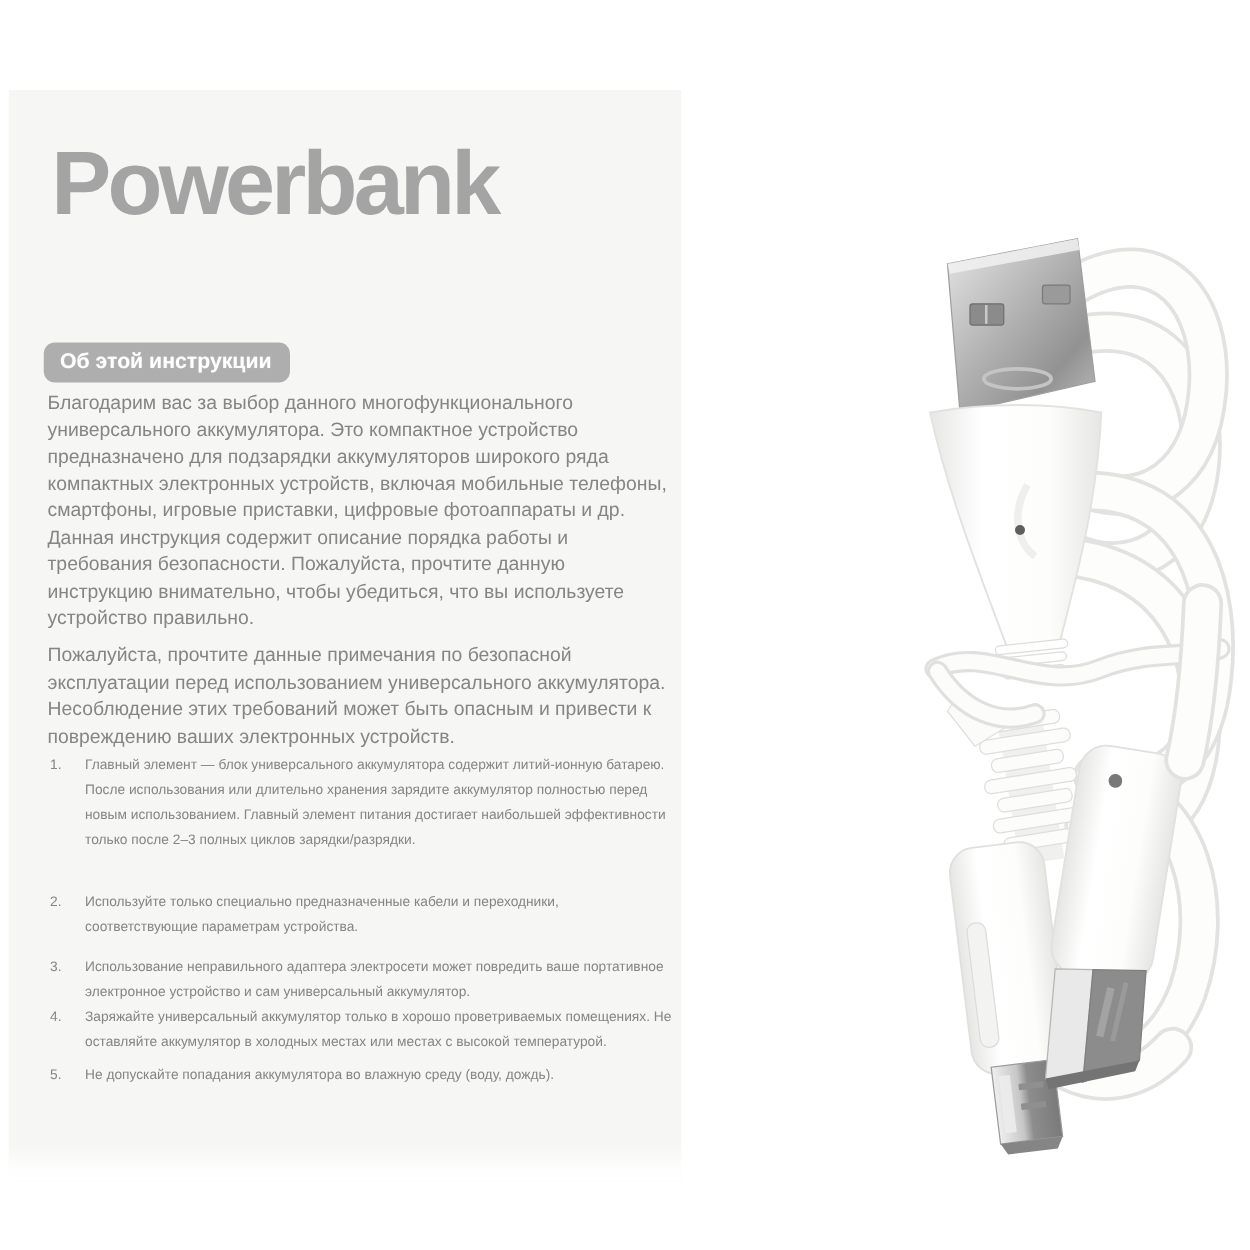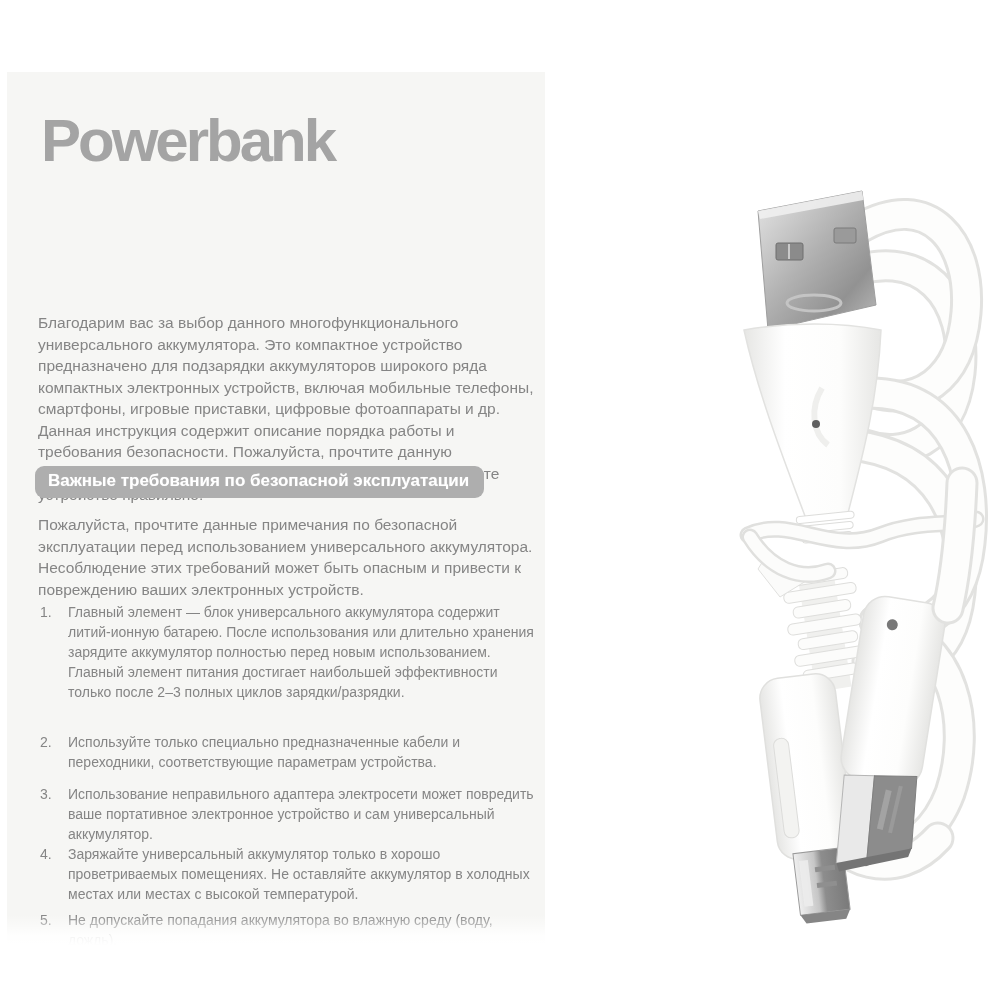--- a/index.html
+++ b/index.html
@@ -12,39 +12,39 @@
     position:absolute;left:7px;top:72px;width:538px;height:873px;
     background:#f6f6f4;overflow:hidden;
   }
   .page::after{
     content:"";position:absolute;left:0;right:0;bottom:0;height:30px;
     background:linear-gradient(to bottom, rgba(255,255,255,0), rgba(255,255,255,0.9) 70%, #ffffff);
     pointer-events:none;
   }
   .title{
     position:absolute;left:34px;top:34px;
-    font-size:60px;font-weight:bold;letter-spacing:-3px;color:#a4a4a4;white-space:nowrap;text-align:right;
+    font-size:72px;font-weight:bold;letter-spacing:-3px;color:#a4a4a4;white-space:nowrap;text-align:right;
   }
   .pill{
     position:absolute;left:28px;display:inline-block;
     background:#aeaeae;color:#ffffff;font-weight:bold;font-size:17px;
     padding:5px 15px 7px 13px;border-radius:9px;white-space:nowrap;
     text-shadow:0 0 1px rgba(255,255,255,.4);
   }
   .pill-about{top:202px;}
   .pill-safety{top:394px;}
   .body{
     position:absolute;left:31px;width:499px;margin:0;
     color:#858585;font-size:15.5px;line-height:21.5px;text-align:left;
   }
   .para-about{top:240px;}
   .para-safety{top:442px;}
   .safety-list{
     position:absolute;left:31px;top:530px;width:501px;margin:0;padding:0;
-    color:#858585;font-size:14px;line-height:20px;
+    color:#858585;font-size:11px;line-height:20px;
     counter-reset:item;
   }
   .safety-list li{
     list-style:none;position:relative;padding-left:30px;margin:0 0 6px 0;
     counter-increment:item;
   }
   .safety-list li::before{
     content:counter(item) ".";position:absolute;left:2px;top:0;
   }
   .safety-list li:nth-child(2){margin-bottom:12px;margin-top:30px;}
@@ -58,23 +58,23 @@
   .siline{fill:none;stroke:#fcfcfb;stroke-width:12;stroke-linecap:round;}
 </style>
 </head>
 <body>
 
 <div class="scene">
 
   <div class="page">
     <div class="title">Powerbank</div>
 
+    <div class="pill pill-about">Об этой инструкции</div>
     <p class="body para-about">Благодарим вас за выбор данного многофункционального универсального аккумулятора. Это компактное устройство предназначено для подзарядки аккумуляторов широкого ряда компактных электронных устройств, включая мобильные телефоны, смартфоны, игровые приставки, цифровые фотоаппараты и др. Данная инструкция содержит описание порядка работы и требования безопасности. Пожалуйста, прочтите данную инструкцию внимательно, чтобы убедиться, что вы используете устройство правильно.</p>
 
-    <div class="pill pill-safety">Важные требования по безопасной эксплуатации</div>
     <p class="body para-safety">Пожалуйста, прочтите данные примечания по безопасной эксплуатации перед использованием универсального аккумулятора. Несоблюдение этих требований может быть опасным и привести к повреждению ваших электронных устройств.</p>
 
     <ol class="safety-list">
       <li>Главный элемент — блок универсального аккумулятора содержит литий-ионную батарею. После использования или длительно хранения зарядите аккумулятор полностью перед новым использованием. Главный элемент питания достигает наибольшей эффективности только после 2–3 полных циклов зарядки/разрядки.</li>
       <li>Используйте только специально предназначенные кабели и переходники, соответствующие параметрам устройства.</li>
       <li>Использование неправильного адаптера электросети может повредить ваше портативное электронное устройство и сам универсальный аккумулятор.</li>
       <li>Заряжайте универсальный аккумулятор только в хорошо проветриваемых помещениях. Не оставляйте аккумулятор в холодных местах или местах с высокой температурой.</li>
       <li>Не допускайте попадания аккумулятора во влажную среду (воду, дождь).</li>
 
     </ol>

